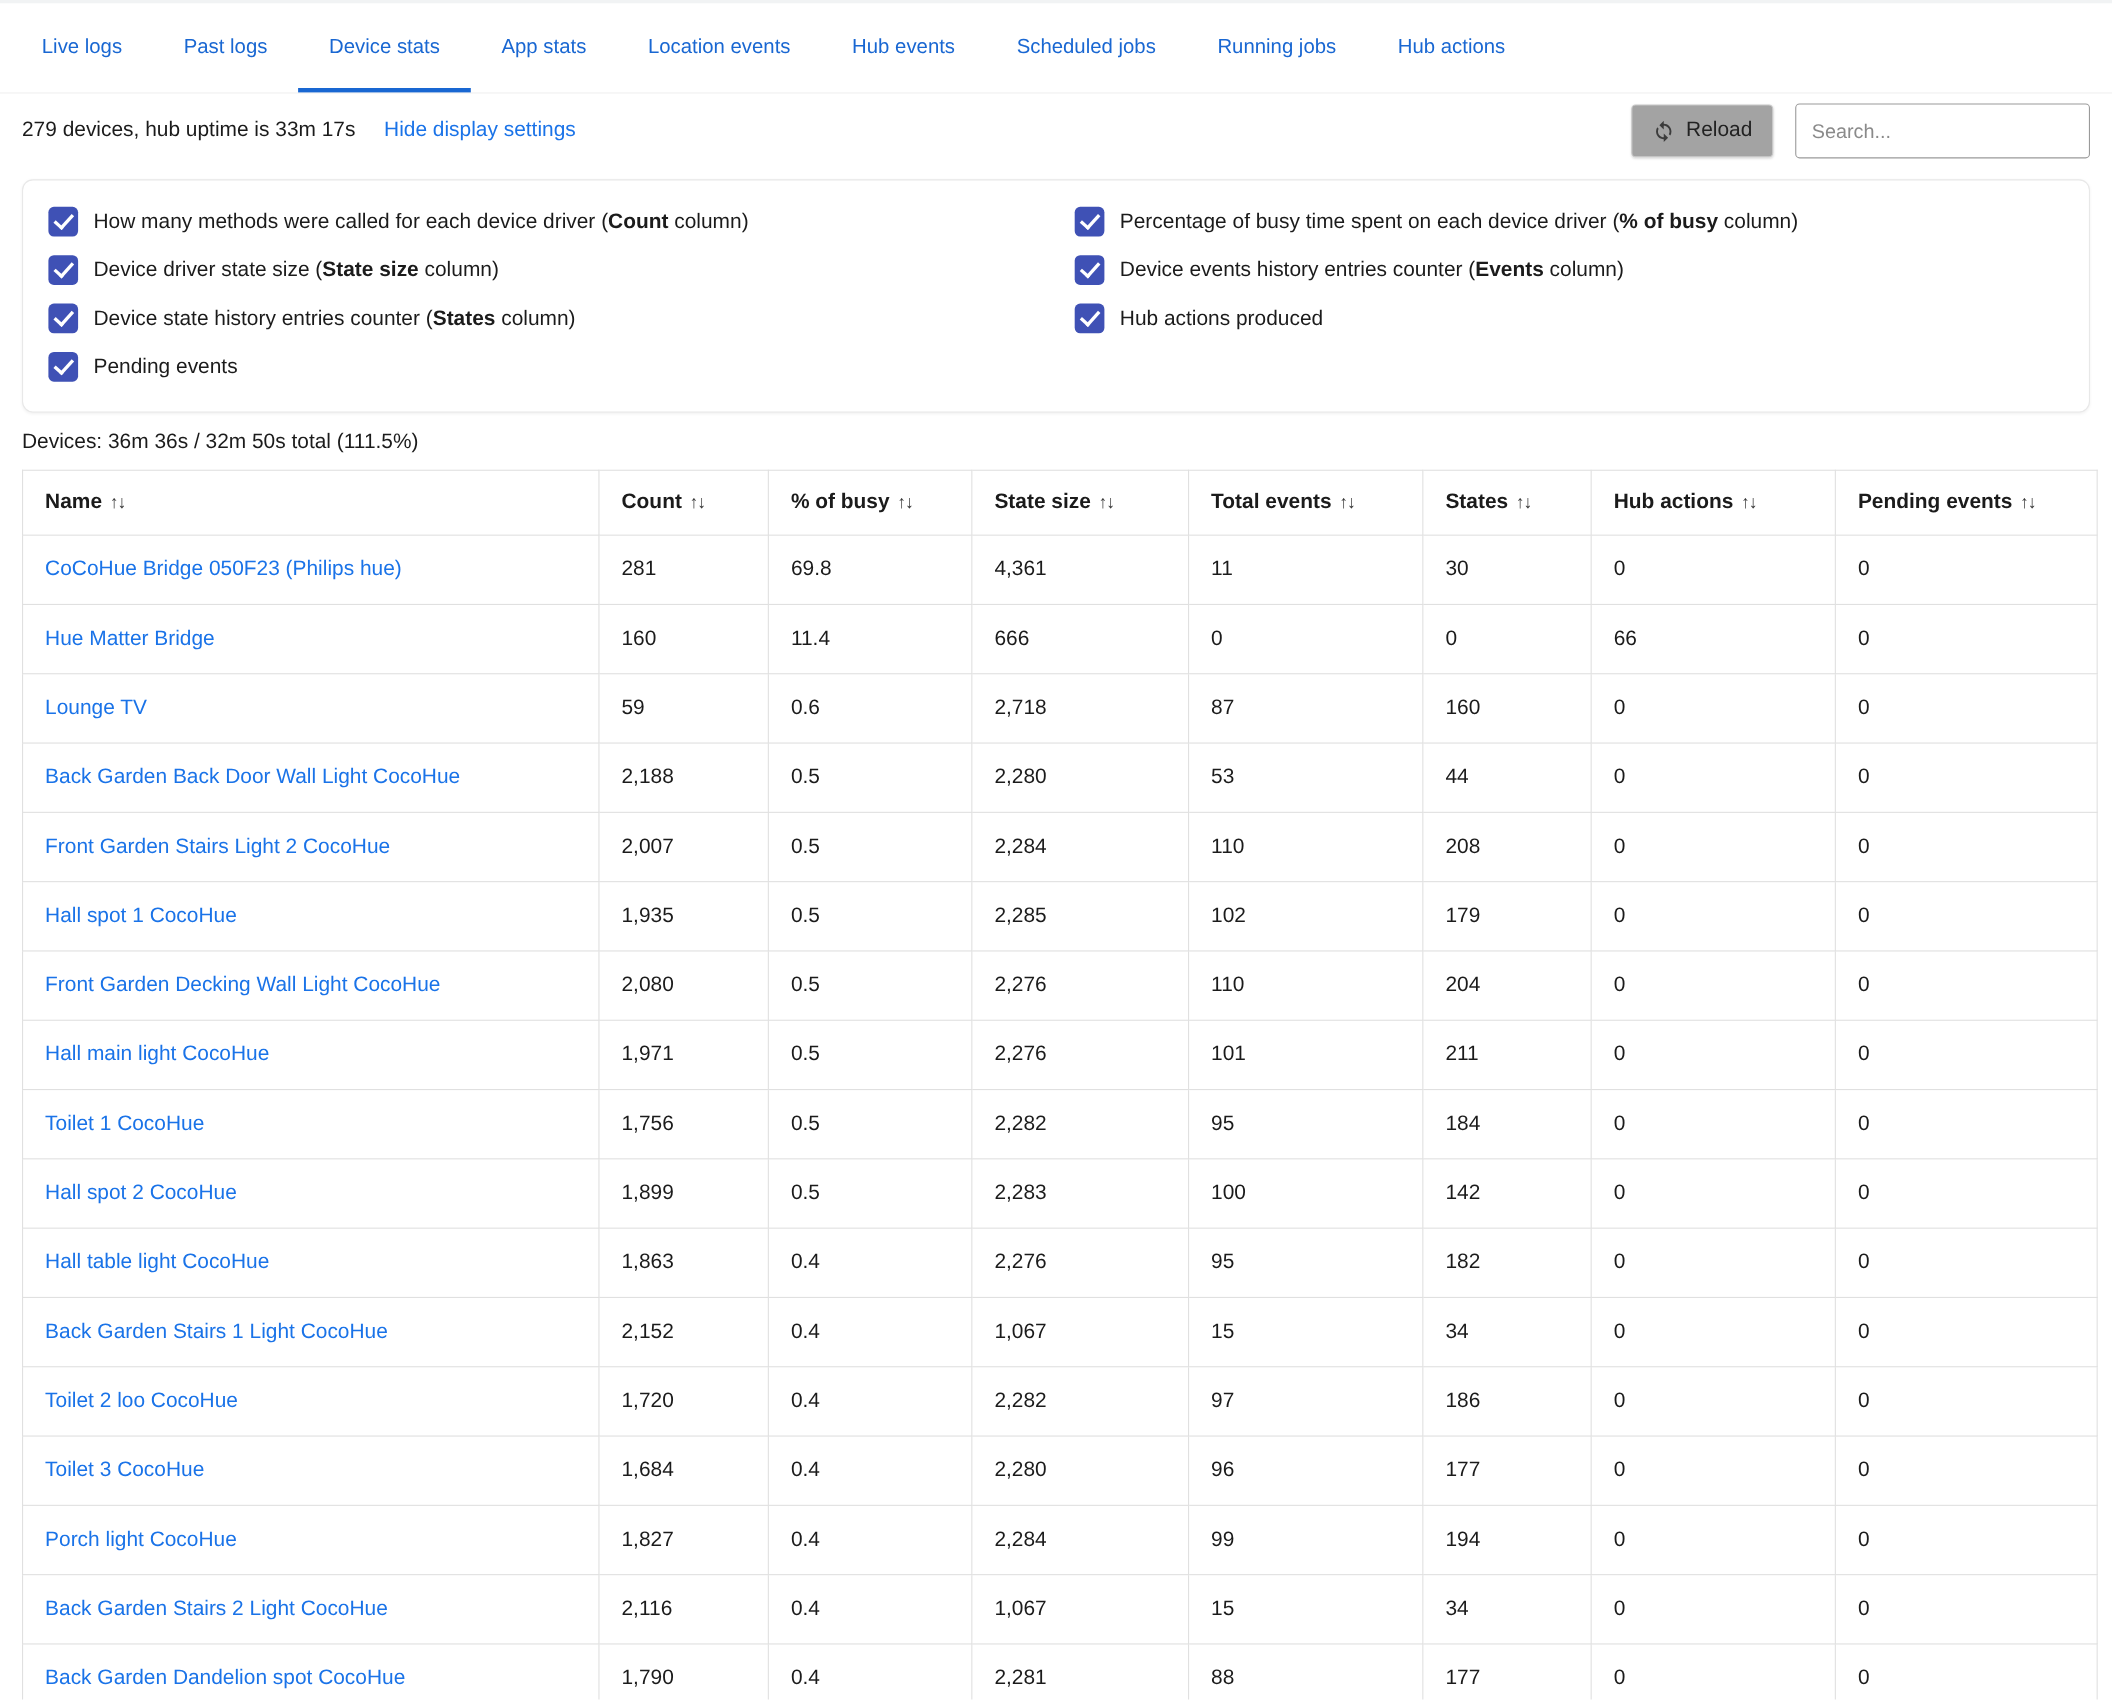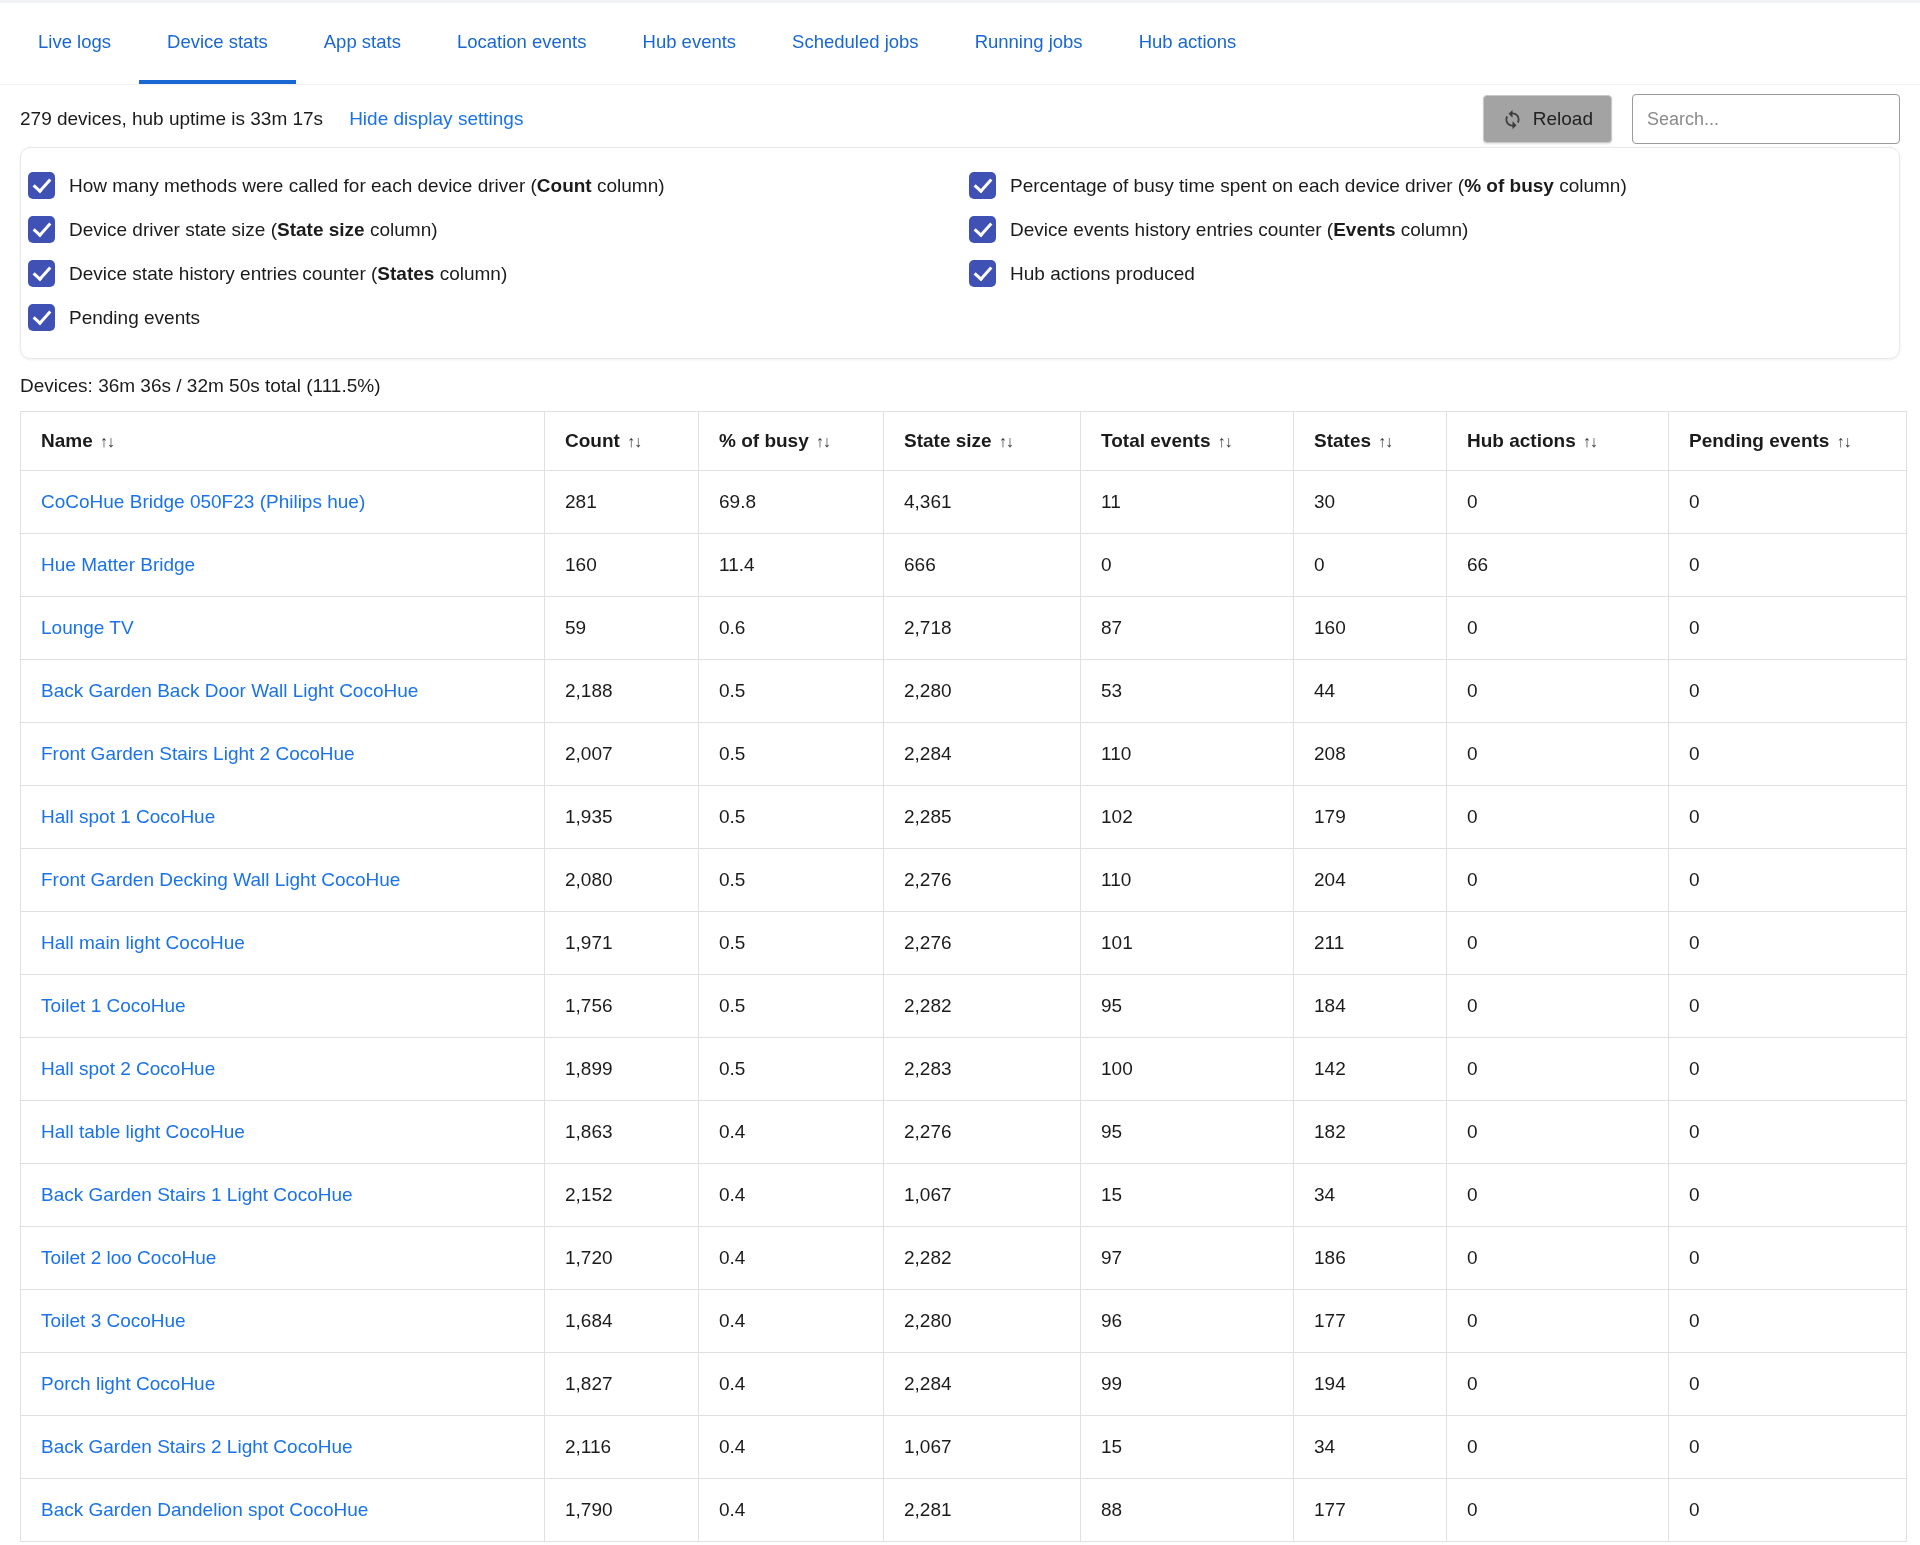--- a/index.html
+++ b/index.html
@@ -48,24 +48,24 @@
   }
   .reload-btn svg{display:block;}
   .search-input{
     width:268px;height:50px;padding:0 14px;
     border:1px solid #9a9a9a;border-radius:4px;
     font-family:inherit;font-size:18px;color:#222;outline:none;
   }
   .search-input::placeholder{color:#8a8a8a;}
   
   .settings{
-    display:flex;margin:0 20px 0 20px;
+    display:flex;margin:16px 20px 0 20px;
     border:1px solid #e8e8e8;border-radius:10px;
     box-shadow:0 1px 3px rgba(0,0,0,.06);
-    padding:24px 0 10px 7px;background:#fff;gap:11px;
+    padding:24px 0 10px 23px;background:#fff;gap:11px;
   }
   .settings .col{width:50%;}
   .check-row{display:flex;align-items:center;margin-bottom:17px;}
   .cb{
     width:27px;height:27px;border-radius:5px;position:relative;
     background:var(--checkbox);flex:none;cursor:pointer;
   }
   .cb::after{
     content:"";position:absolute;left:9px;top:3px;width:7px;height:14px;
     border:solid #fff;border-width:0 3px 3px 0;transform:rotate(42deg);
@@ -88,20 +88,21 @@
   .sort-icon{margin-left:7px;font-size:16px;color:#3c3c3c;letter-spacing:-1px;font-weight:normal;}
   .dev-link{color:var(--link);text-decoration:none;cursor:pointer;}
   .c1{width:524px}.c2{width:154px}.c3{width:185px}.c4{width:197px}
   .c5{width:213px}.c6{width:153px}.c7{width:222px}.c8{width:238px}
 </style>
 </head>
 <body>
 
 <div class="tab-bar">
     <div class="tab">Live logs</div>
+    <div class="tab">Past logs</div>
     <div class="tab active">Device stats</div>
     <div class="tab">App stats</div>
     <div class="tab">Location events</div>
     <div class="tab">Hub events</div>
     <div class="tab">Scheduled jobs</div>
     <div class="tab">Running jobs</div>
     <div class="tab">Hub actions</div>
   </div>
 
 <div class="toolbar">

